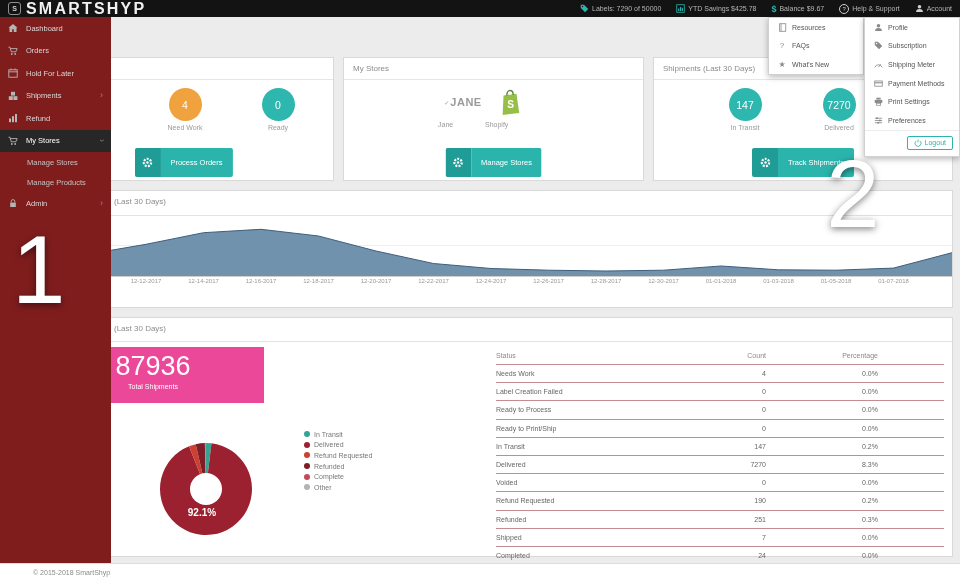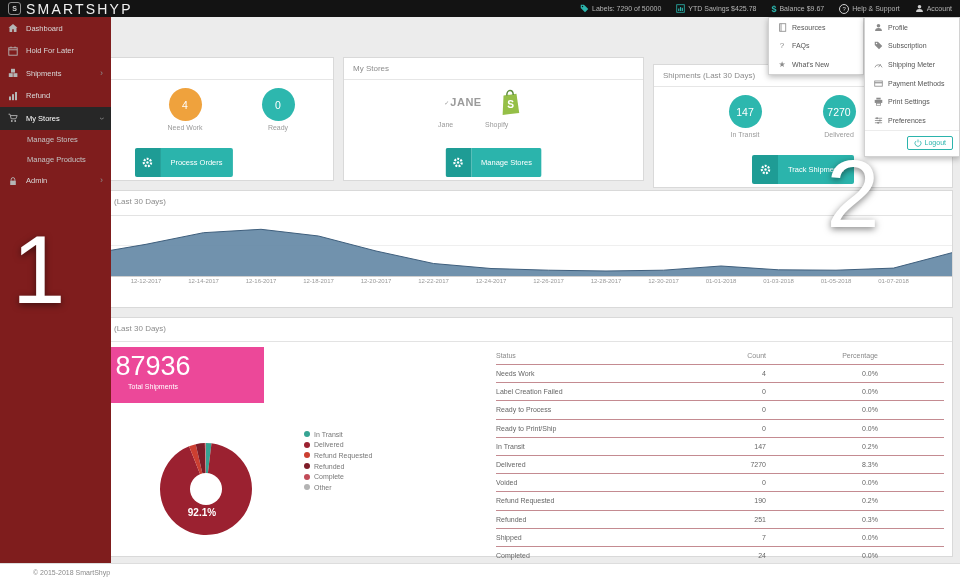--- a/index.html
+++ b/index.html
@@ -5,21 +5,21 @@
   html,body{margin:0;padding:0;background:#444;}
   .page{position:relative;width:960px;height:581px;overflow:hidden;background:#ececec;
         font-family:"Liberation Sans","DejaVu Sans",sans-serif;-webkit-font-smoothing:antialiased;}
 
   
   .topbar{position:absolute;left:0;top:0;width:960px;height:17px;background:#131313;z-index:50;
           display:flex;align-items:center;padding:0 8px;box-sizing:border-box;}
   .logo{display:flex;align-items:center;gap:5px;}
   .logo-mark{width:11px;height:11px;border:1px solid #8f8f8f;border-radius:3px;color:#cfcfcf;
              font-size:7px;font-weight:bold;display:flex;align-items:center;justify-content:center;}
-  .logo-text{color:#f0f0f0;font-size:14px;font-weight:normal;letter-spacing:2.2px;}
+  .logo-text{color:#f0f0f0;font-size:16px;font-weight:bold;letter-spacing:2.2px;}
   .tb-right{margin-left:auto;display:flex;align-items:center;}
   .tb-item{display:flex;align-items:center;gap:3px;margin-left:15px;color:#b5b5b5;font-size:7px;white-space:nowrap;}
   .tb-icon{display:flex;align-items:center;}
   .teal-ic{color:#2bb4ac;}
   .gray-ic{color:#cfcfcf;}
   .q-circle{width:8px;height:8px;border:1px solid #cfcfcf;border-radius:50%;color:#cfcfcf;font-size:6px;
             display:flex;align-items:center;justify-content:center;}
   .dollar{color:#2bb4ac;font-size:9px;font-weight:bold;}
 
   
@@ -190,21 +190,21 @@
       <span class="btn-gear">
         <svg width="11" height="11" viewBox="0 0 12 12">
             <circle cx="6" cy="6" r="4" fill="none" stroke="#fff" stroke-width="2.4" stroke-dasharray="2.1 1.4"></circle>
             <circle cx="6" cy="6" r="1.3" fill="#fff"></circle>
           </svg>
       </span>
       <span class="btn-label">Manage Stores</span>
     </div>
   </div>
 
-  <div class="card" style="left:653px;top:57px;width:300px;height:124px;margin-top:7px;">
+  <div class="card" style="left:653px;top:57px;width:300px;height:124px;">
     <div class="card-header"><span>Shipments (Last 30 Days)</span></div>
     <div class="stat" style="left:63px;">
       <div class="stat-circle bg-teal">147</div>
       <div class="stat-label">In Transit</div>
     </div>
     <div class="stat" style="left:157px;">
       <div class="stat-circle bg-teal">7270</div>
       <div class="stat-label">Delivered</div>
     </div>
     <div class="teal-btn">
@@ -373,20 +373,30 @@
       <span class="side-icon">
           <svg width="10" height="10" viewBox="0 0 10 10">
             <path d="M5 1 L9.5 4.8 H8.5 V9 H5.8 V6.3 H4.2 V9 H1.5 V4.8 H0.5 Z" fill="currentColor"></path>
           </svg>
         </span>
       <span>Dashboard</span>
     </div>
     <div class="side-item">
       <span class="side-icon">
           <svg width="10" height="10" viewBox="0 0 10 10">
+            <path d="M0.5 1.2 H2 L3.2 5.8 H7.8 L9.2 2.6 H2.4" fill="none" stroke="currentColor" stroke-width="0.9"></path>
+            <circle cx="3.8" cy="8" r="0.9" fill="currentColor"></circle>
+            <circle cx="7.2" cy="8" r="0.9" fill="currentColor"></circle>
+          </svg>
+        </span>
+      <span>Orders</span>
+    </div>
+    <div class="side-item">
+      <span class="side-icon">
+          <svg width="10" height="10" viewBox="0 0 10 10">
             <rect x="0.8" y="1.8" width="8.4" height="7.4" fill="none" stroke="currentColor" stroke-width="0.9"></rect>
             <line x1="0.8" y1="3.8" x2="9.2" y2="3.8" stroke="currentColor" stroke-width="0.9"></line>
             <line x1="3" y1="0.5" x2="3" y2="2.2" stroke="currentColor" stroke-width="0.9"></line>
             <line x1="7" y1="0.5" x2="7" y2="2.2" stroke="currentColor" stroke-width="0.9"></line>
           </svg>
         </span>
       <span>Hold For Later</span>
     </div>
     <div class="side-item">
       <span class="side-icon">

